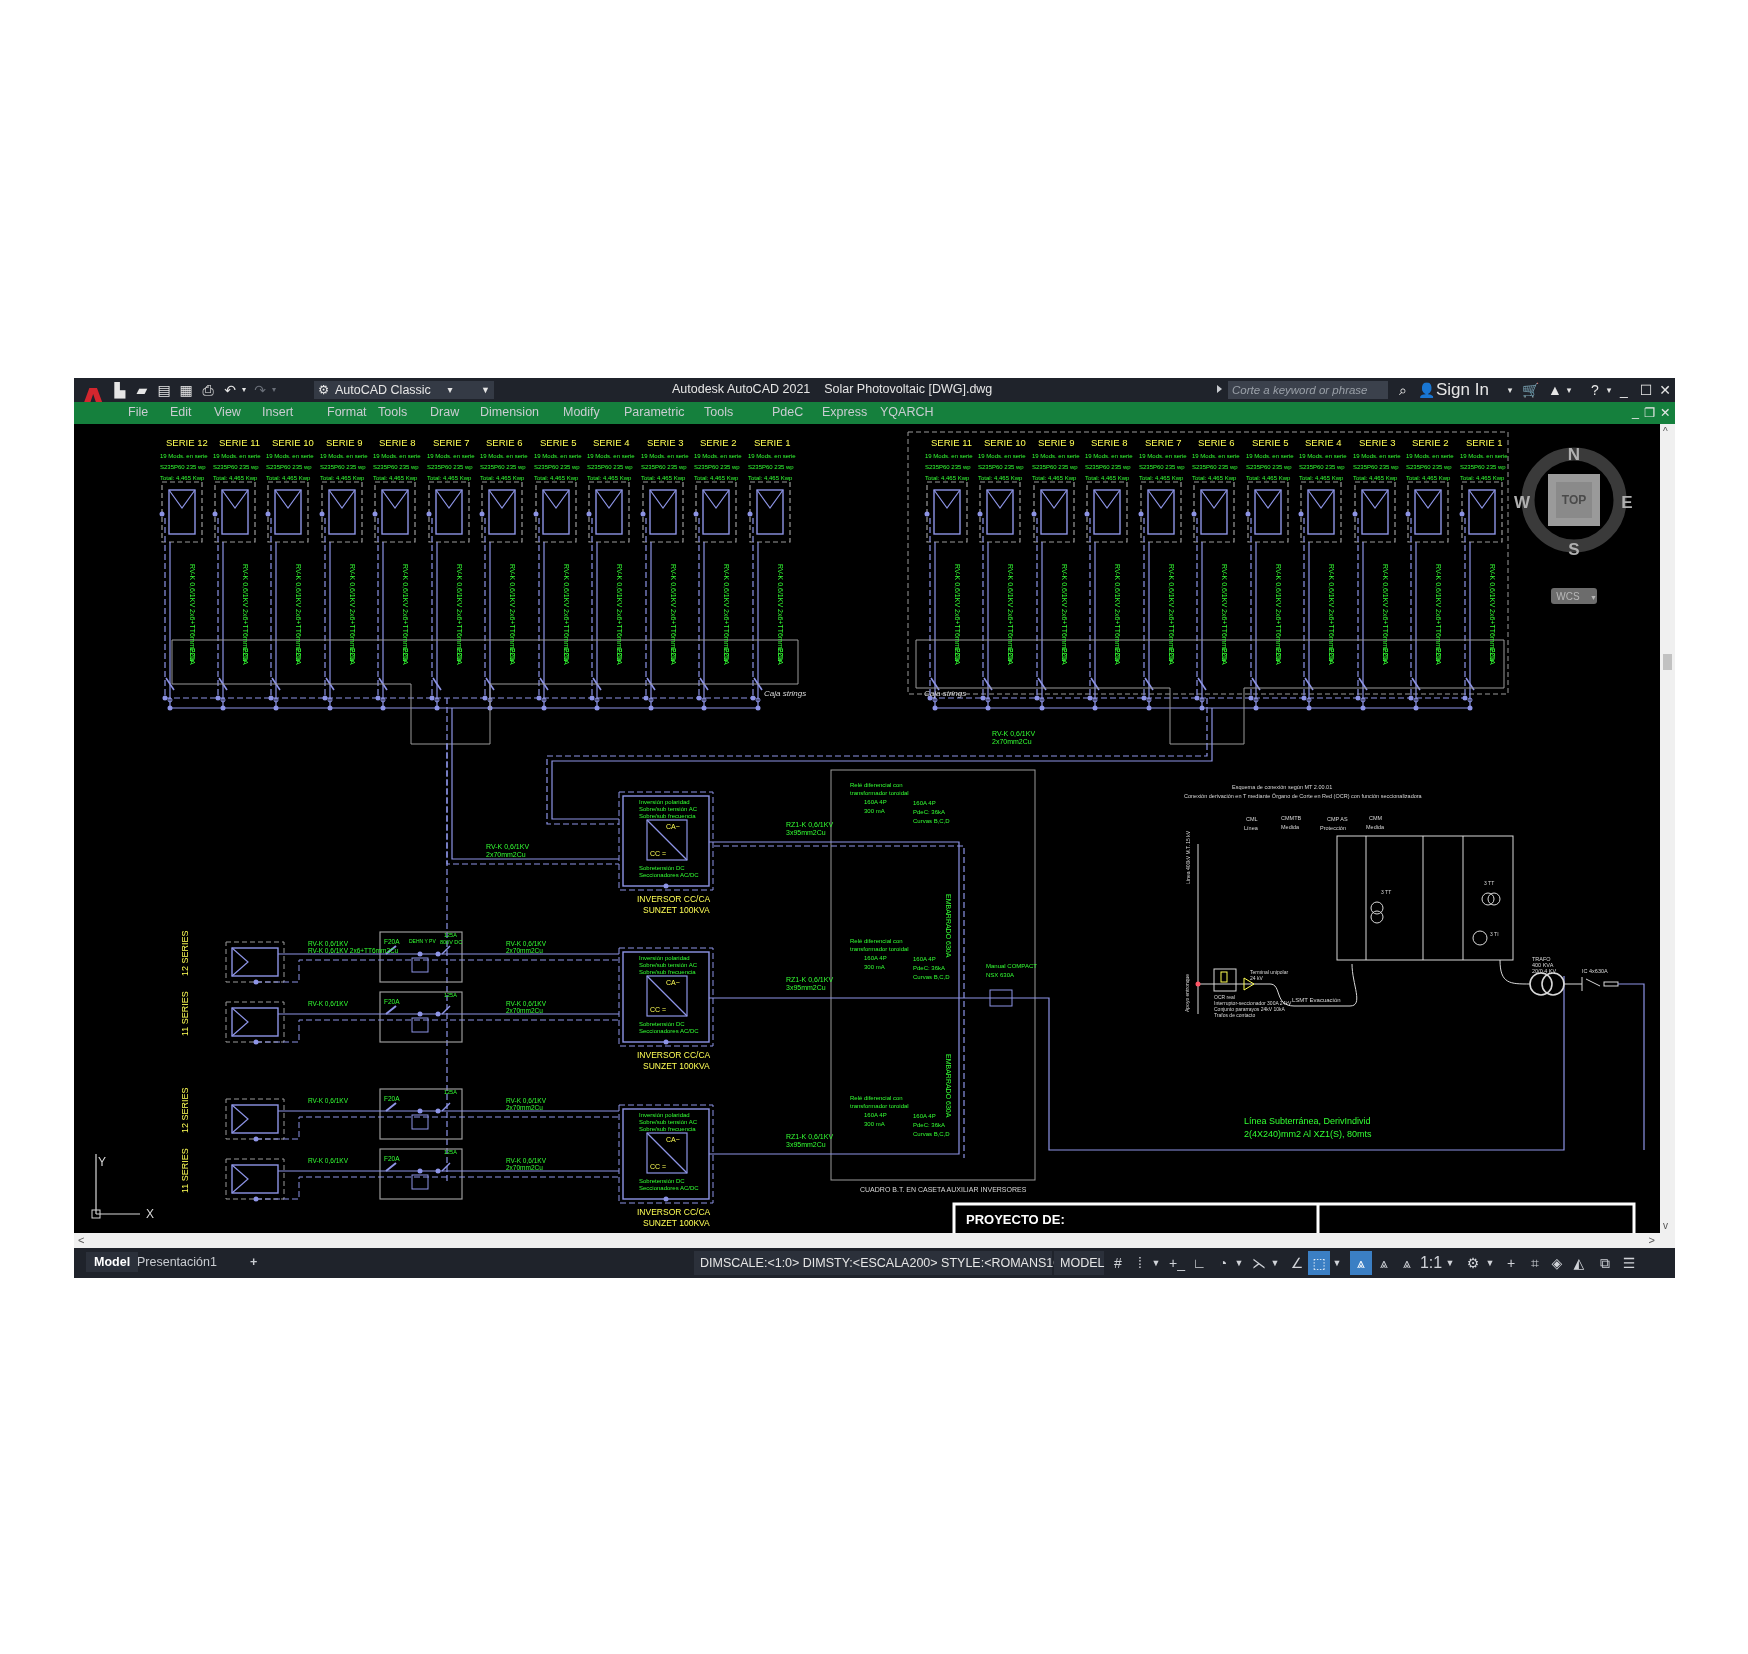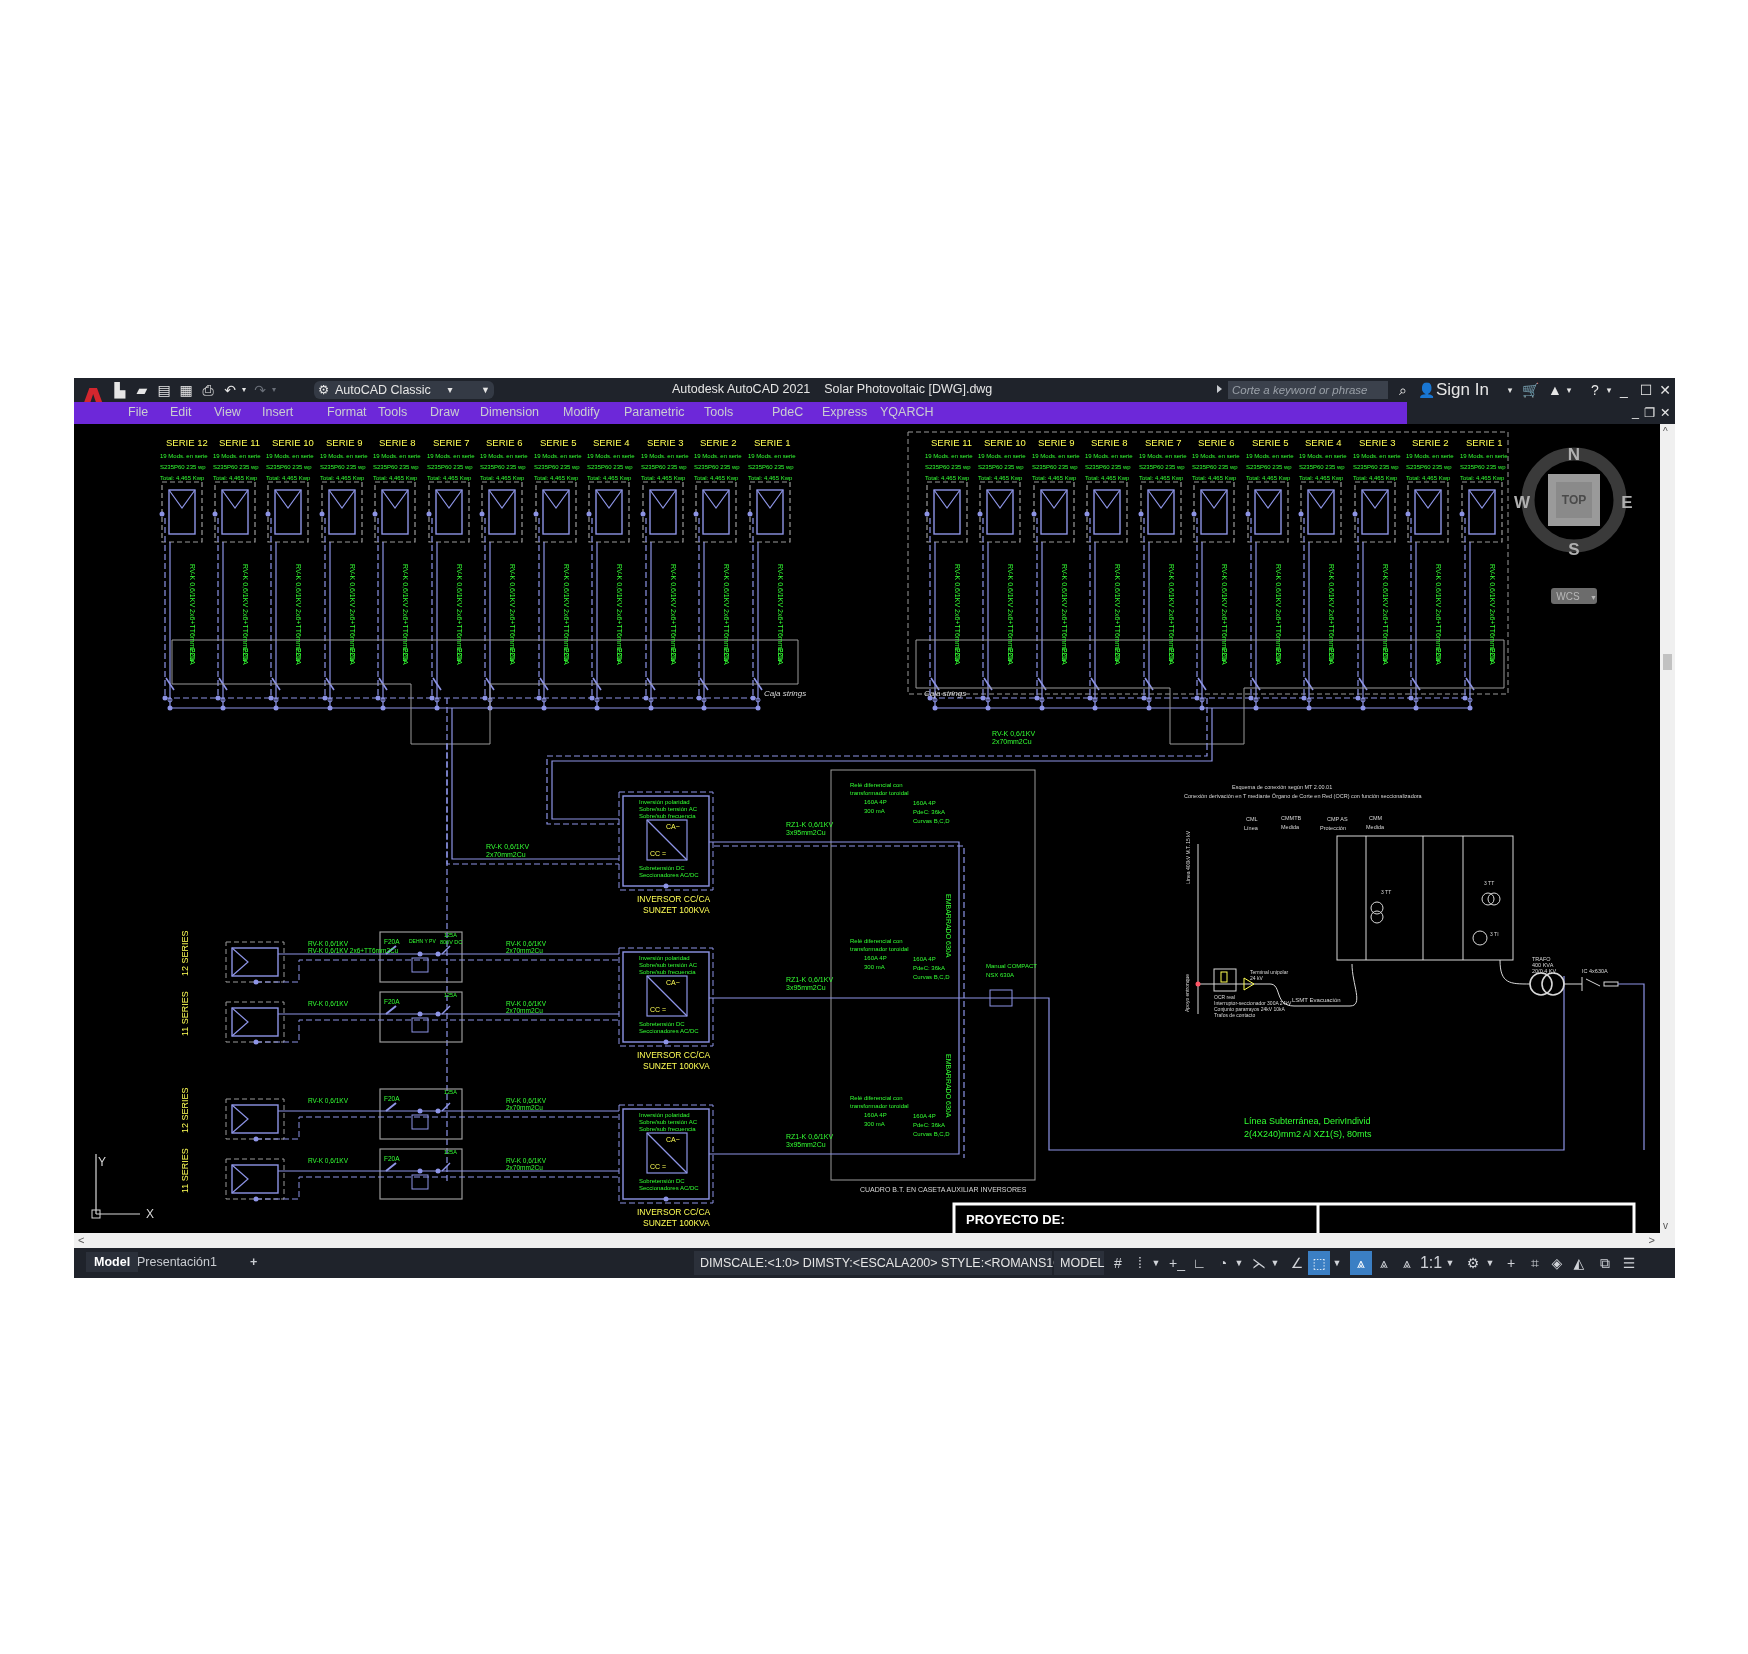--- a/index.html
+++ b/index.html
@@ -1,22 +1,22 @@
 <!DOCTYPE html>
 <html><head>
 <meta charset="utf-8">
 <style>
   html,body{margin:0;padding:0;background:#ffffff;}
   body{width:1748px;height:1654px;position:relative;overflow:hidden;font-family:"Liberation Sans",sans-serif;}
   #win{position:absolute;left:74px;top:378px;width:1601px;height:900px;background:#1f232b;}
   #titlebar{position:absolute;left:0;top:0;width:1601px;height:24px;background:#1f232b;color:#e6e6e6;font-size:12.5px;}
-  #menubar{position:absolute;left:0;top:24px;width:1333px;height:22px;background:#6d28d9;color:#c9ccd1;font-size:12.5px;}
+  #menubar{position:absolute;left:0;top:24px;width:1601px;height:22px;background:#15803d;color:#c9ccd1;font-size:12.5px;}
   .logo{position:absolute;left:6px;top:4px;width:30px;height:38px;color:#d3262e;font-weight:bold;font-size:34px;line-height:38px;font-family:"DejaVu Sans",sans-serif;}
   .qa{position:absolute;top:4px;width:16px;height:16px;color:#e6e6e6;font-size:14px;line-height:16px;text-align:center;}
-  .ws{position:absolute;left:240px;top:3px;width:180px;height:18px;background:#343a45;color:#e6e6e6;font-size:12.5px;line-height:18px;padding-left:4px;box-sizing:border-box;border-radius:6px;}
+  .ws{position:absolute;left:240px;top:3px;width:180px;height:18px;background:#343a45;color:#e6e6e6;font-size:12.5px;line-height:18px;padding-left:4px;box-sizing:border-box;}
   .ws .gear{display:inline-block;width:14px;margin-right:3px;}
   .ws .dd{position:absolute;right:4px;top:0;font-size:9px;}
   .title{position:absolute;left:598px;top:4px;font-size:12.5px;color:#e6e6e6;white-space:nowrap;}
   .search{position:absolute;left:1154px;top:3px;width:160px;height:18px;background:#3b414c;color:#9aa0a8;font-style:italic;font-size:11.5px;line-height:18px;padding-left:4px;box-sizing:border-box;}
   .tri{position:absolute;left:1143px;top:7px;width:0;height:0;border-left:5px solid #c9ccd1;border-top:4px solid transparent;border-bottom:4px solid transparent;}
   .ticon{position:absolute;top:3px;height:18px;color:#e6e6e6;font-size:14px;line-height:18px;text-align:center;}
   .menu-item{position:absolute;top:3px;color:#c9ccd1;font-size:12.5px;white-space:nowrap;}
   #canvas{position:absolute;left:0;top:46px;width:1586px;height:809px;background:#000;overflow:hidden;}
   #vscroll{position:absolute;left:1586px;top:46px;width:15px;height:809px;background:#f0f0f0;}
   #vthumb{position:absolute;left:3px;top:230px;width:9px;height:16px;background:#c2c2c2;}

